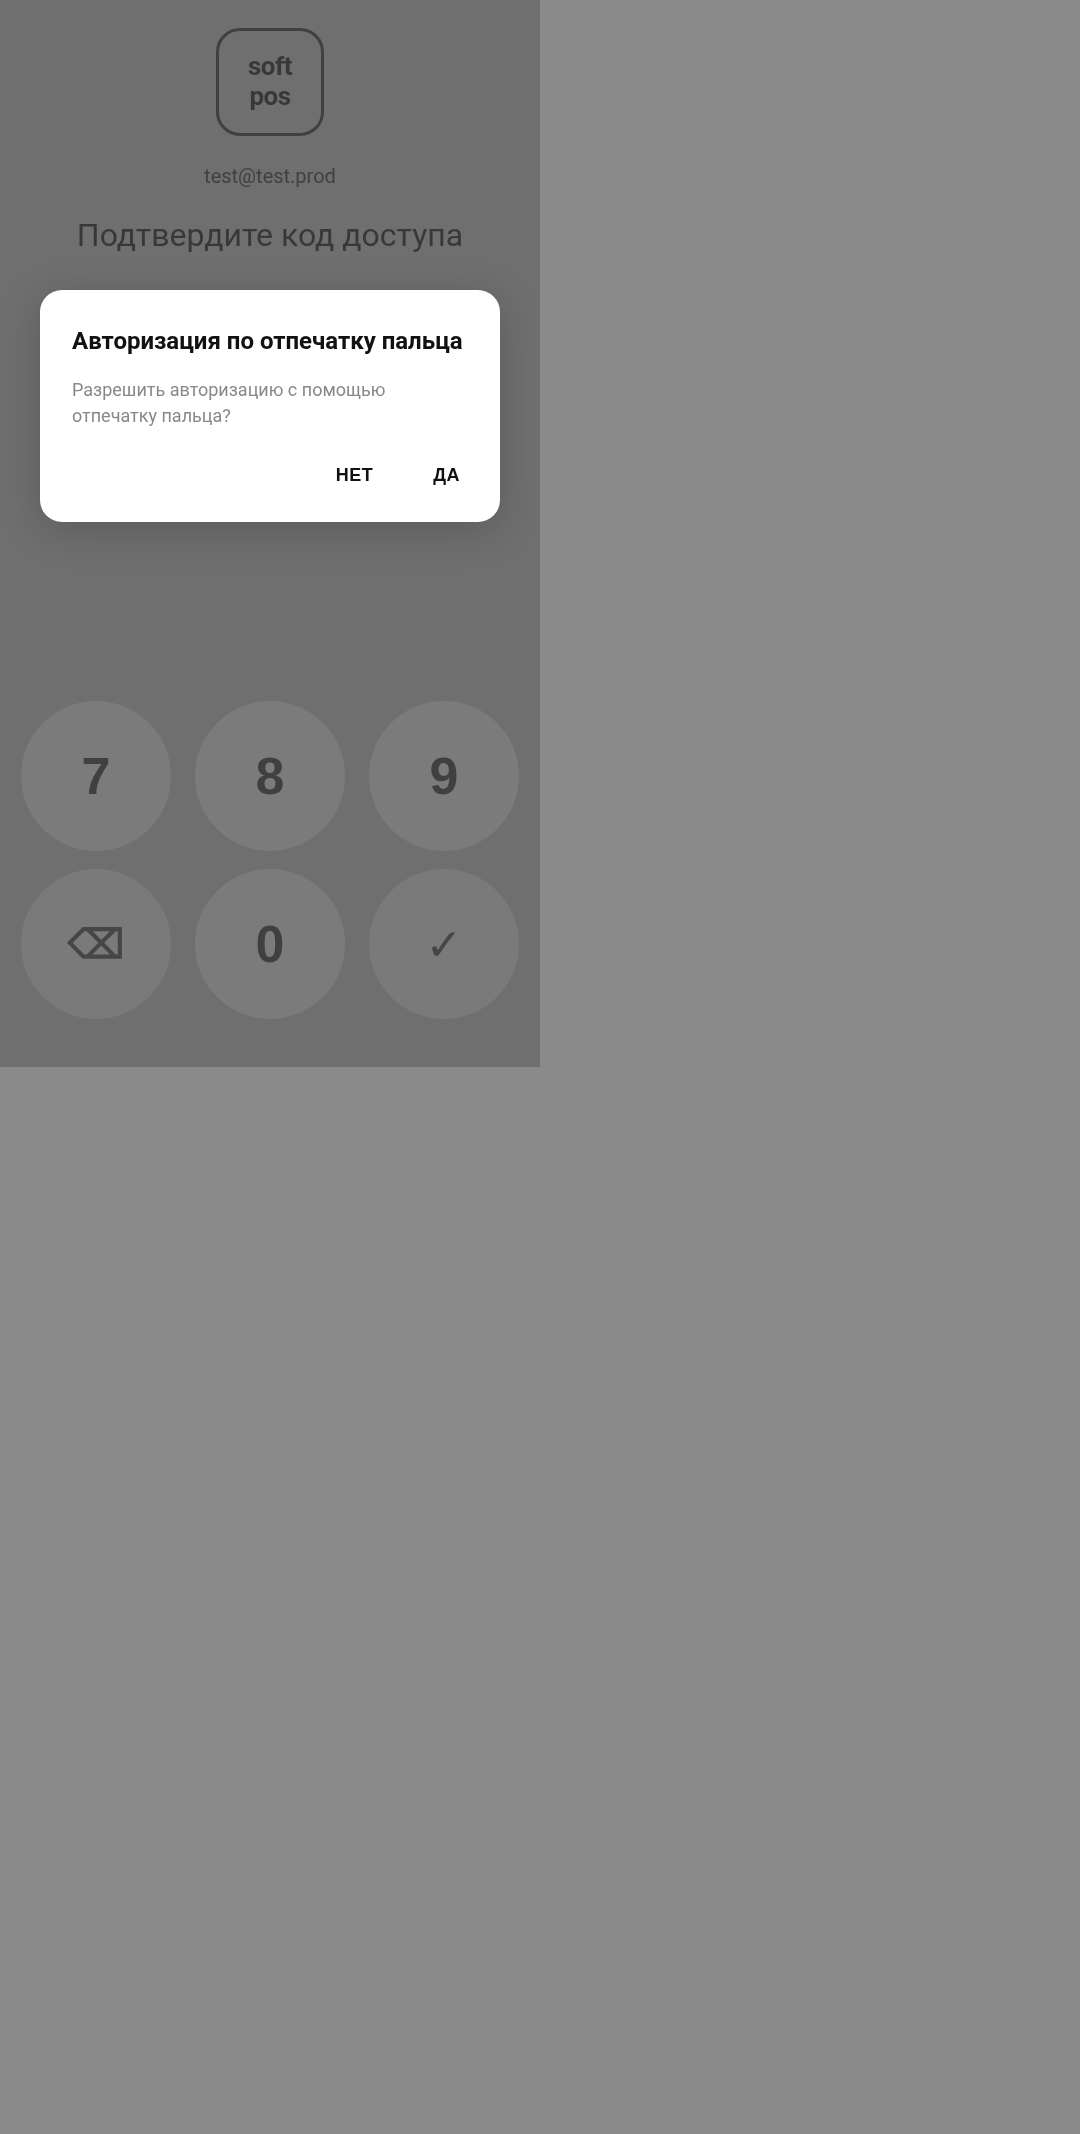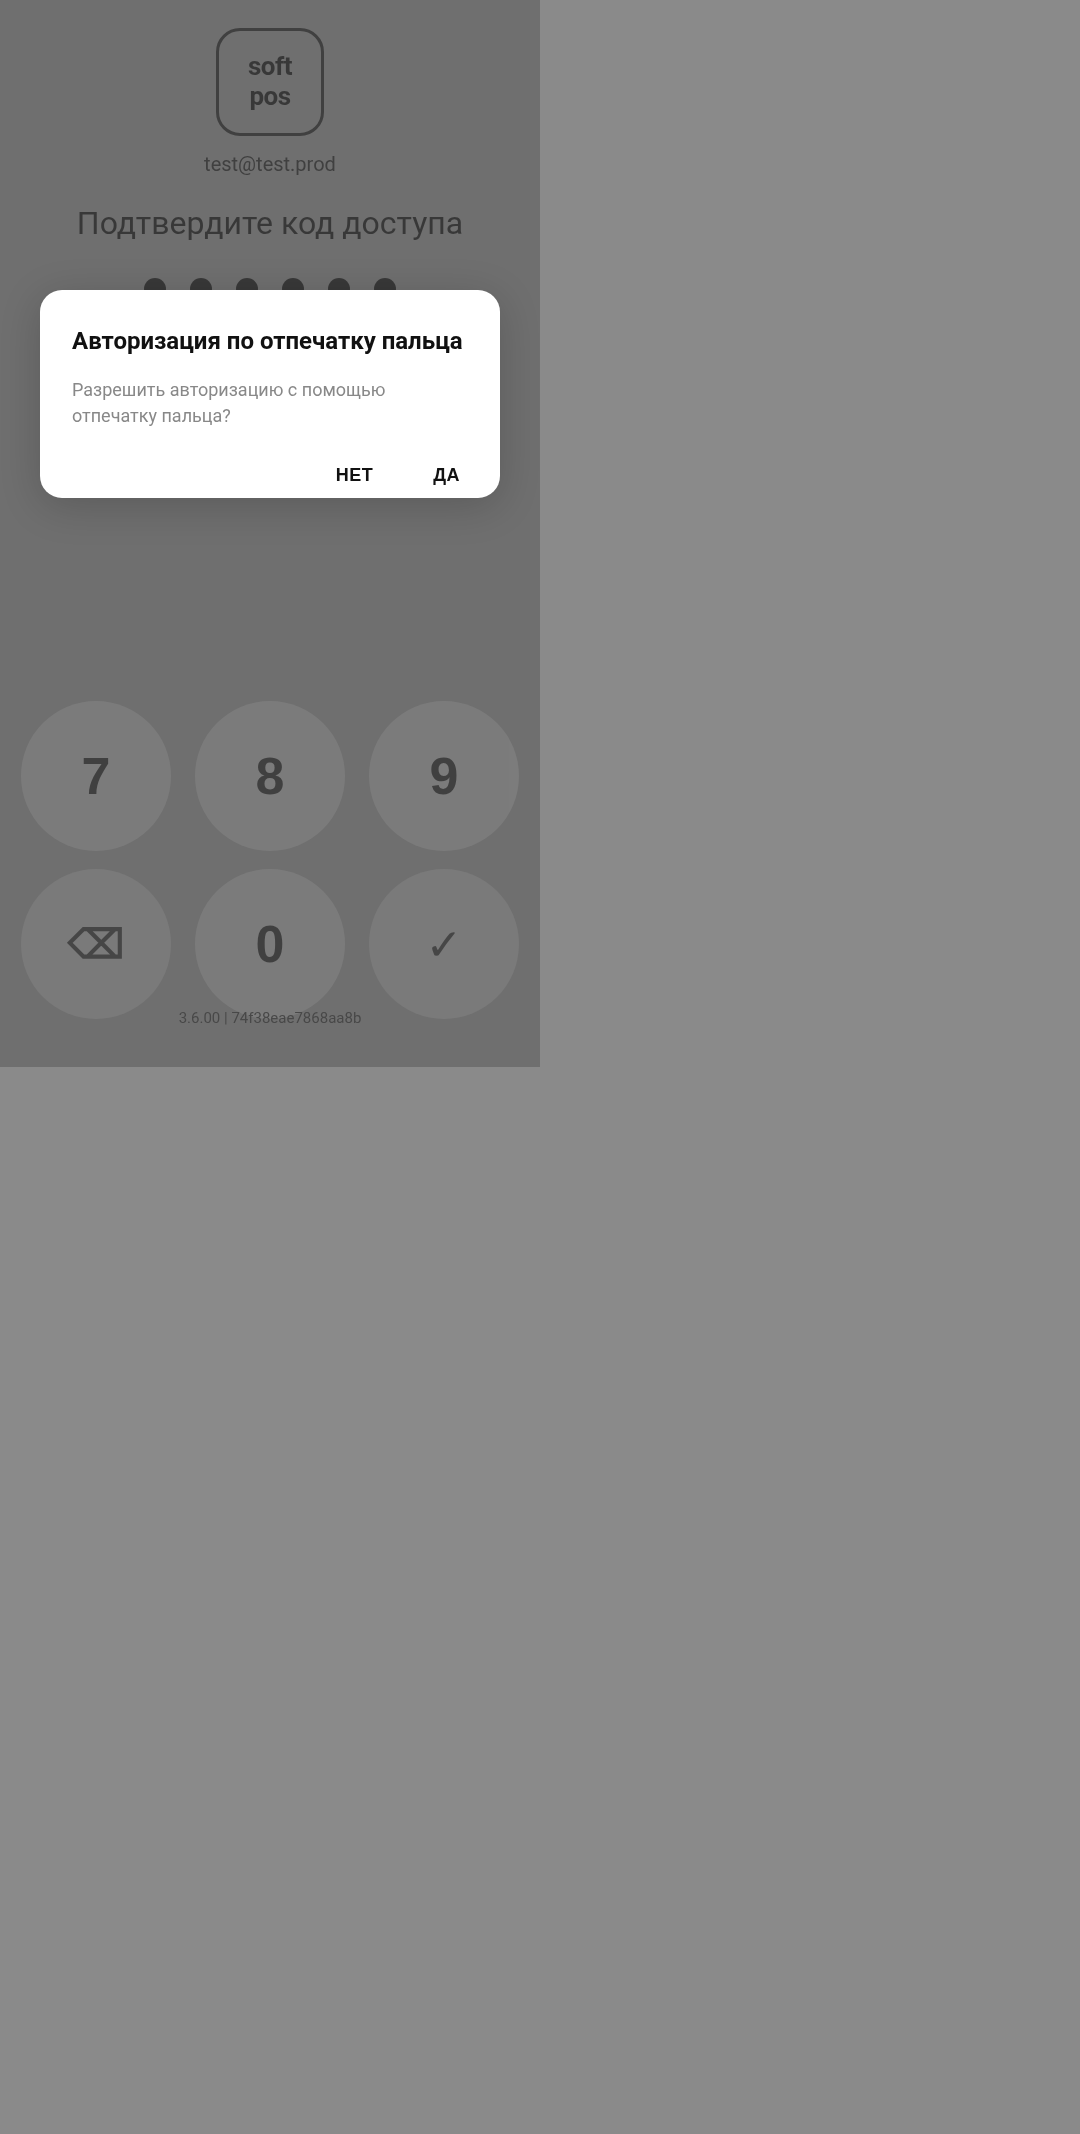--- a/index.html
+++ b/index.html
@@ -41,21 +41,21 @@
     .logo-text {
       font-size: 26px;
       font-weight: 700;
       color: #111;
       text-align: center;
       line-height: 1.15;
       letter-spacing: -0.5px;
     }
 
     .email-text {
-      margin-top: 16px;
+      margin-top: 28px;
       font-size: 20px;
       color: #222;
       text-align: center;
     }
 
     .title-text {
       margin-top: 28px;
       font-size: 32px;
       color: #111;
       text-align: center;
@@ -89,21 +89,21 @@
       display: flex;
       align-items: flex-start;
       justify-content: center;
       padding-top: 290px;
     }
 
     .dialog {
       background: #fff;
       border-radius: 22px;
       width: 460px;
-      padding: 36px 32px 8px 32px;
+      padding: 36px 32px 32px 32px;
       box-shadow: 0 8px 40px rgba(0,0,0,0.18);
     }
 
     .dialog-title {
       font-size: 24px;
       font-weight: 700;
       color: #111;
       line-height: 1.3;
       margin-bottom: 20px;
     }
@@ -227,21 +227,20 @@
   </div>
   <div class="keypad-row">
     <button class="key-btn action">
       <span class="backspace-icon">⌫</span>
     </button>
     <button class="key-btn">0</button>
     <button class="key-btn action">
       <span class="check-icon">✓</span>
     </button>
   </div>
-  <div class="version-text">3.6.00 | 74f38eae7868aa8b</div>
 </div>
 
 <div class="overlay">
   <div class="dialog">
     <div class="dialog-title">Авторизация по отпечатку пальца</div>
     <div class="dialog-body">Разрешить авторизацию с помощью отпечатку пальца?</div>
     <div class="dialog-actions">
       <button class="dialog-btn">НЕТ</button>
       <button class="dialog-btn">ДА</button>
     </div>

